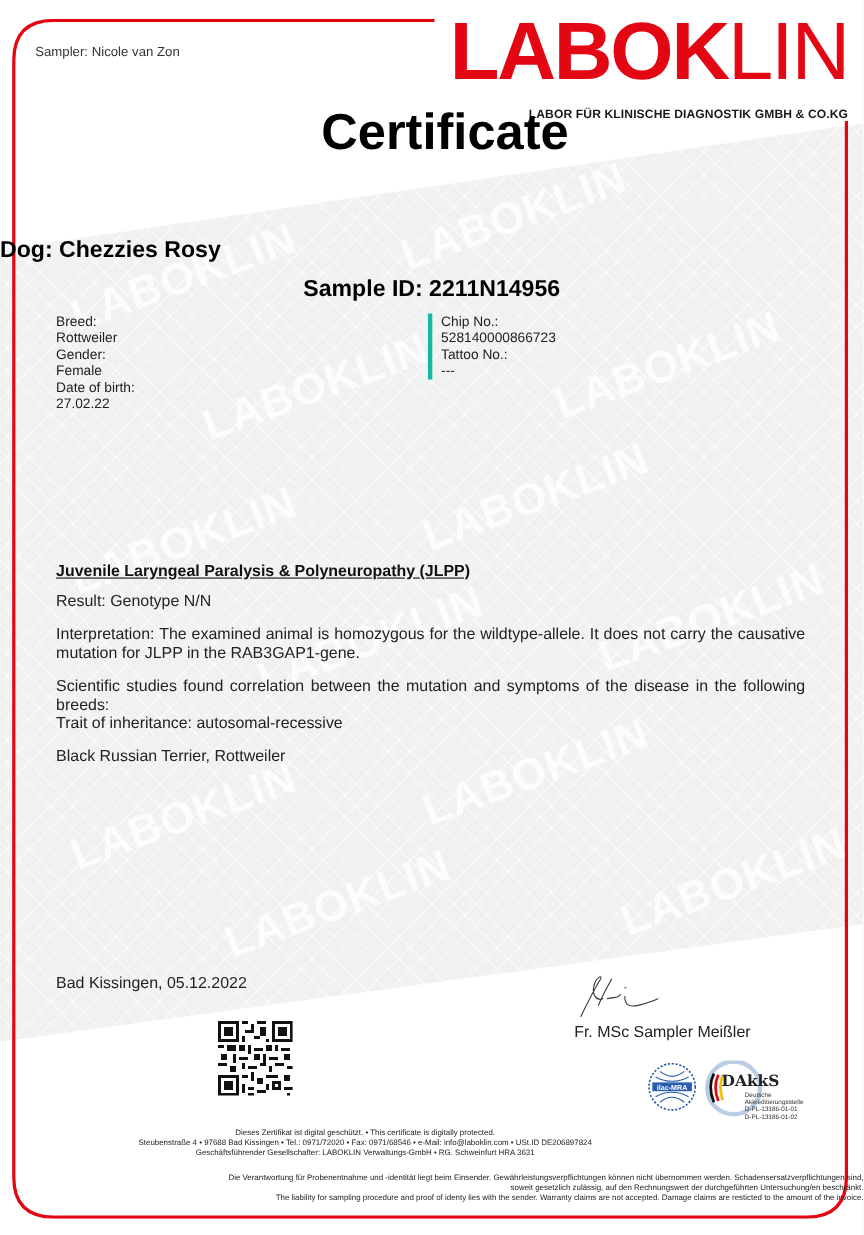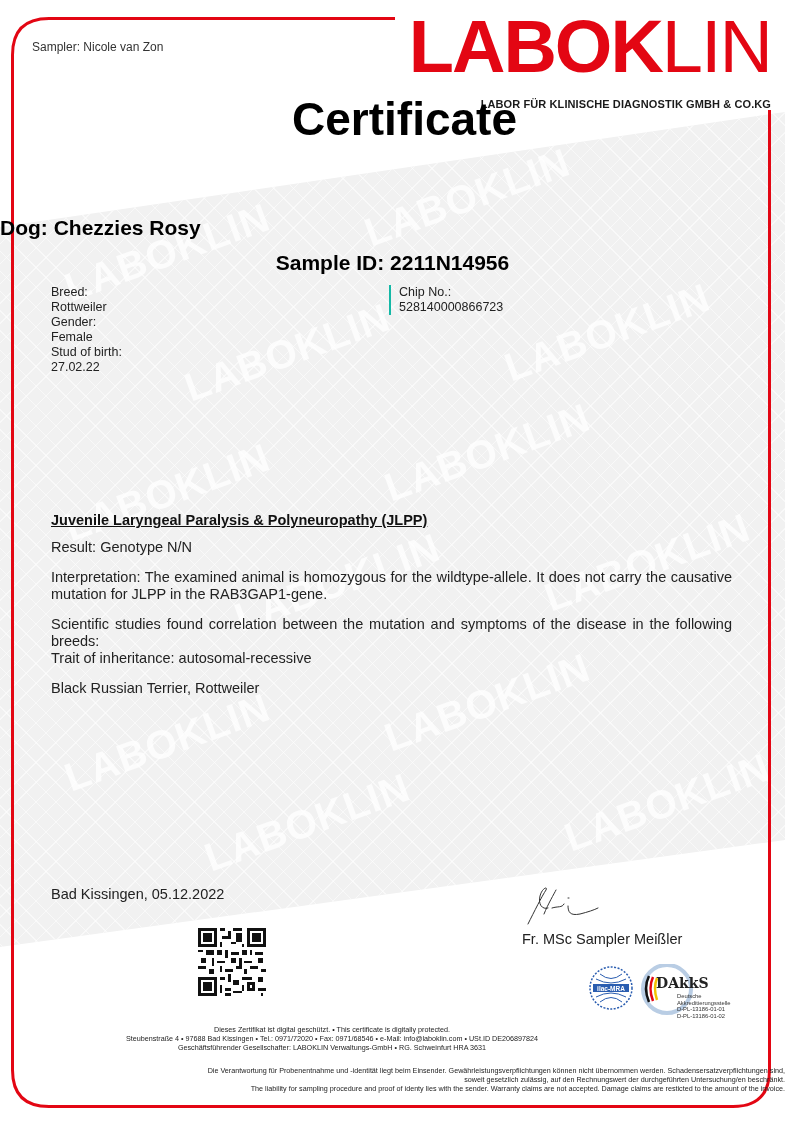--- a/index.html
+++ b/index.html
@@ -34,21 +34,21 @@
   .logo-thin { font-weight: 400; }
   .logo-sub { font-size: 11px; font-weight: 700; color: #1a1a1a; margin-top: 18px; letter-spacing: 0.1px; }
   .sampler { position: absolute; left: 32px; top: 40px; font-size: 12px; color: #333; z-index: 3; }
   .title { position: absolute; left: 0; width: 785px; top: 92px; text-align: center; font-size: 46px; font-weight: 700; color: #000; z-index: 3; margin-left: 12px; }
   .dog { position: absolute; left: 0; width: 785px; top: 216px; text-align: left; font-size: 21px; font-weight: 700; color: #000; z-index: 3; }
   .sample { position: absolute; left: 0; width: 785px; top: 251px; text-align: center; font-size: 21px; font-weight: 700; color: #000; z-index: 3; }
   .info { position: absolute; top: 285px; z-index: 3; font-size: 12.5px; line-height: 15px; color: #222; }
   .info .row { display: flex; flex-direction: column; }
   .info-left { left: 51px; }
   .info-left .lbl { width: 150px; }
-  .info-right { left: 389px; border-left: 2px solid #14b8a6; padding-left: 8px; }
+  .info-right { left: 389px; border-left: 4px solid #14b8a6; padding-left: 8px; }
   .info-right .lbl { width: 164px; }
   .content { position: absolute; left: 51px; width: 681px; top: 512px; z-index: 3; font-size: 14.5px; line-height: 17px; color: #222; }
   .content p { margin: 0 0 13px 0; text-align: justify; }
   .test-title { font-weight: 700; text-decoration: underline; margin-bottom: 10px !important; color: #111; }
   .place-date { position: absolute; left: 51px; top: 886px; font-size: 14.5px; z-index: 3; color: #222; }
   .qr { position: absolute; left: 198px; top: 928px; width: 68px; height: 68px; z-index: 3; }
   .signature { position: absolute; left: 522px; top: 884px; z-index: 3; }
   .signer { position: absolute; left: 522px; top: 931px; font-size: 14.5px; color: #222; z-index: 3; }
   .ilac { position: absolute; left: 588px; top: 965px; width: 46px; height: 46px; z-index: 3; }
   .dakks { position: absolute; left: 639px; top: 964px; z-index: 3; width: 110px; height: 60px; }
@@ -93,29 +93,33 @@
 <div class="info info-left">
   <div class="row">
       <span class="lbl">Breed:</span>
       <span>Rottweiler</span>
     </div>
   <div class="row">
       <span class="lbl">Gender:</span>
       <span>Female</span>
     </div>
   <div class="row">
-      <span class="lbl">Stud of birth:</span>
+      <span class="lbl">Date of birth:</span>
       <span>27.02.22</span>
     </div>
 </div>
 
 <div class="info info-right">
   <div class="row">
       <span class="lbl">Chip No.:</span>
       <span>528140000866723</span>
+    </div>
+  <div class="row">
+      <span class="lbl">Tattoo No.:</span>
+      <span>---</span>
     </div>
 </div>
 
 <div class="content">
   <p class="test-title">Juvenile Laryngeal Paralysis &amp; Polyneuropathy (JLPP)</p>
   <p>Result: Genotype N/N</p>
   <p>Interpretation: The examined animal is homozygous for the wildtype-allele. It does not carry the causative mutation for JLPP in the RAB3GAP1-gene.</p>
   <p style="margin-bottom:0">Scientific studies found correlation between the mutation and symptoms of the disease in the following breeds:</p>
   <p>Trait of inheritance: autosomal-recessive</p>
   <p>Black Russian Terrier, Rottweiler</p>

